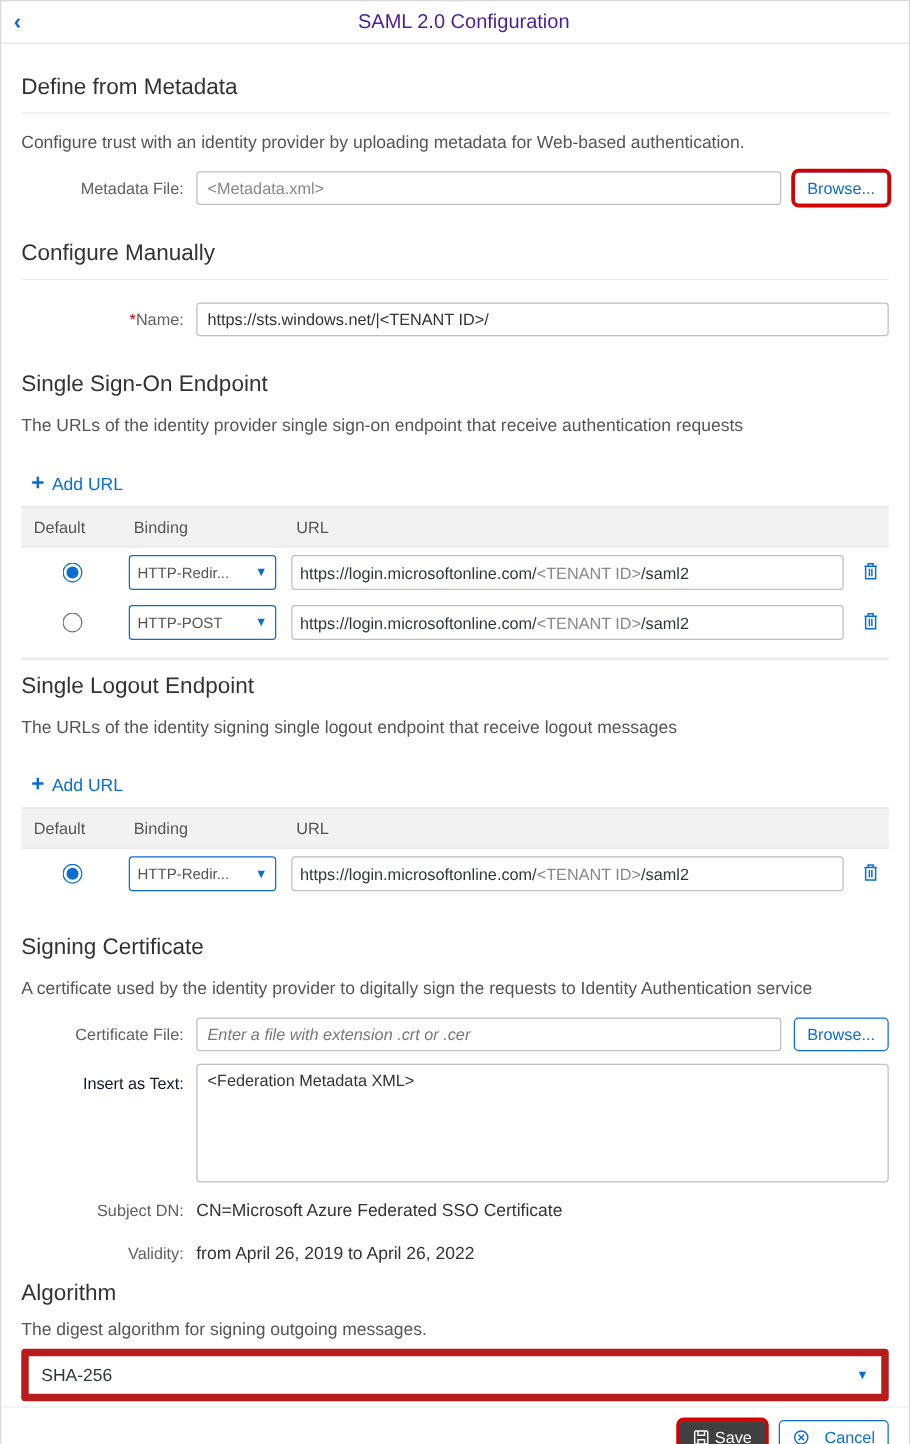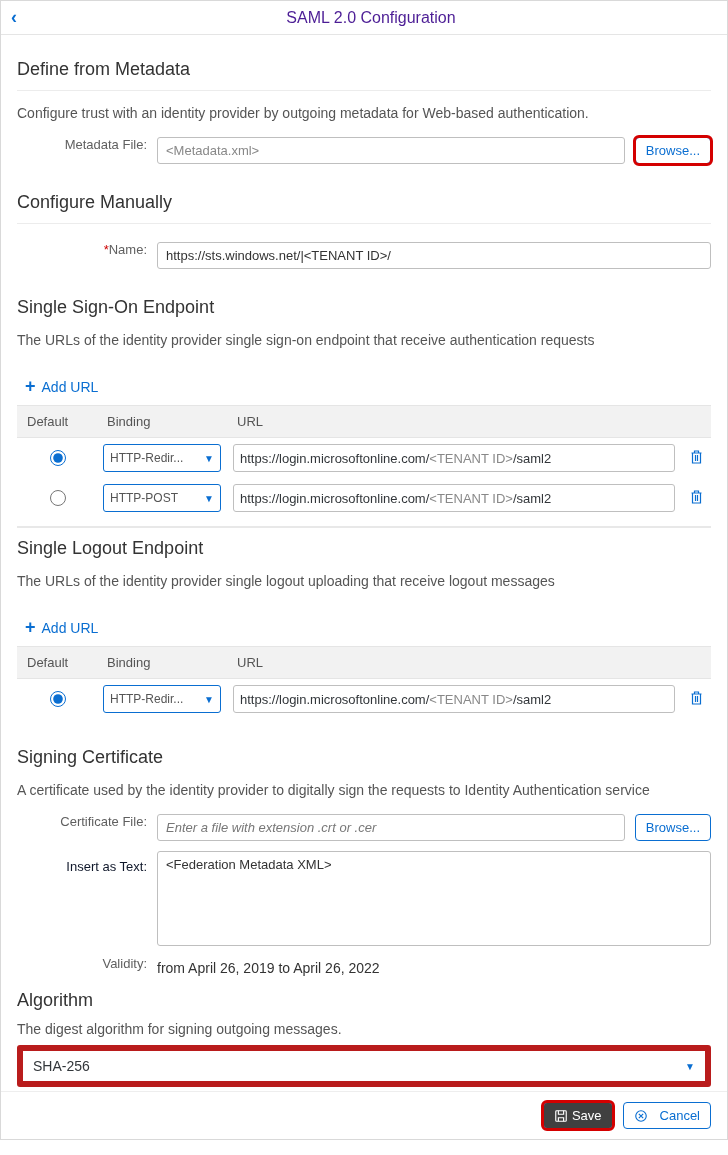--- a/index.html
+++ b/index.html
@@ -36,20 +36,21 @@
   h2 {
     font-size: 18px;
     font-weight: 400;
     color: #333;
     margin: 12px 0 10px 0;
   }
   hr { border: none; border-top: 1px solid #ececec; margin: 0; }
   .hint { color: #555; margin: 14px 0 16px 0; }
   .form-row {
     display: flex;
+    align-items: center;
     gap: 10px;
     margin: 10px 0;
   }
   .form-label {
     width: 130px;
     text-align: right;
     color: #5f5f5f;
     font-size: 13px;
     flex-shrink: 0;
   }
@@ -193,21 +194,21 @@
 <div class="frame">
   <div class="titlebar">
     <span class="back-chevron">‹</span>
     <span class="page-title">SAML 2.0 Configuration</span>
   </div>
 
   <div class="body-pad">
     
     <h2>Define from Metadata</h2>
     <hr>
-    <div class="hint">Configure trust with an identity provider by outgoing metadata for Web-based authentication.</div>
+    <div class="hint">Configure trust with an identity provider by uploading metadata for Web-based authentication.</div>
     <div class="form-row">
       <div class="form-label">Metadata File:</div>
       <input type="text" class="placeholder-plain" placeholder="&lt;Metadata.xml&gt;" style="">
       <button class="btn highlight-red">Browse...</button>
     </div>
 
     
     <h2 style="margin-top:28px;">Configure Manually</h2>
     <hr>
     <div class="form-row" style="margin-top:18px;">
@@ -267,21 +268,21 @@
       <div class="cell trash-icon">
         <svg viewBox="0 0 14 16" fill="none" stroke="#0a6ed1" stroke-width="1.2">
             <path d="M2 4 h10 M5 4 V2 h4 V4 M3 4 v10 h8 V4 M6 6 v6 M8 6 v6"></path>
           </svg>
       </div>
     </div>
 
     
     <div class="section-sep"></div>
     <h2 style="margin-top:10px;">Single Logout Endpoint</h2>
-    <div class="hint">The URLs of the identity provider single logout uploading that receive logout messages</div>
+    <div class="hint">The URLs of the identity signing single logout endpoint that receive logout messages</div>
     <div class="link-btn">
       <span class="plus-icon">+</span>
       <span>Add URL</span>
     </div>
     <div class="table-head">
       <div>Default</div>
       <div>Binding</div>
       <div>URL</div>
       <div></div>
     </div>
@@ -311,20 +312,24 @@
     <h2 style="margin-top:28px;">Signing Certificate</h2>
     <div class="hint">A certificate used by the identity provider to digitally sign the requests to Identity Authentication service</div>
     <div class="form-row">
       <div class="form-label">Certificate File:</div>
       <input type="text" placeholder="Enter a file with extension .crt or .cer" style="">
       <button class="btn">Browse...</button>
     </div>
     <div class="form-row" style="align-items:flex-start;">
       <div class="form-label-top">Insert as Text:</div>
       <textarea style="">&lt;Federation Metadata XML&gt;</textarea>
+    </div>
+    <div class="form-row">
+      <div class="form-label">Subject DN:</div>
+      <div class="value-text">CN=Microsoft Azure Federated SSO Certificate</div>
     </div>
     <div class="form-row">
       <div class="form-label">Validity:</div>
       <div class="value-text">from April 26, 2019 to April 26, 2022</div>
     </div>
 
     
     <h2 style="margin-top:6px;">Algorithm</h2>
     <div class="hint" style="margin:8px 0;">The digest algorithm for signing outgoing messages.</div>
     <div class="algo-select">

